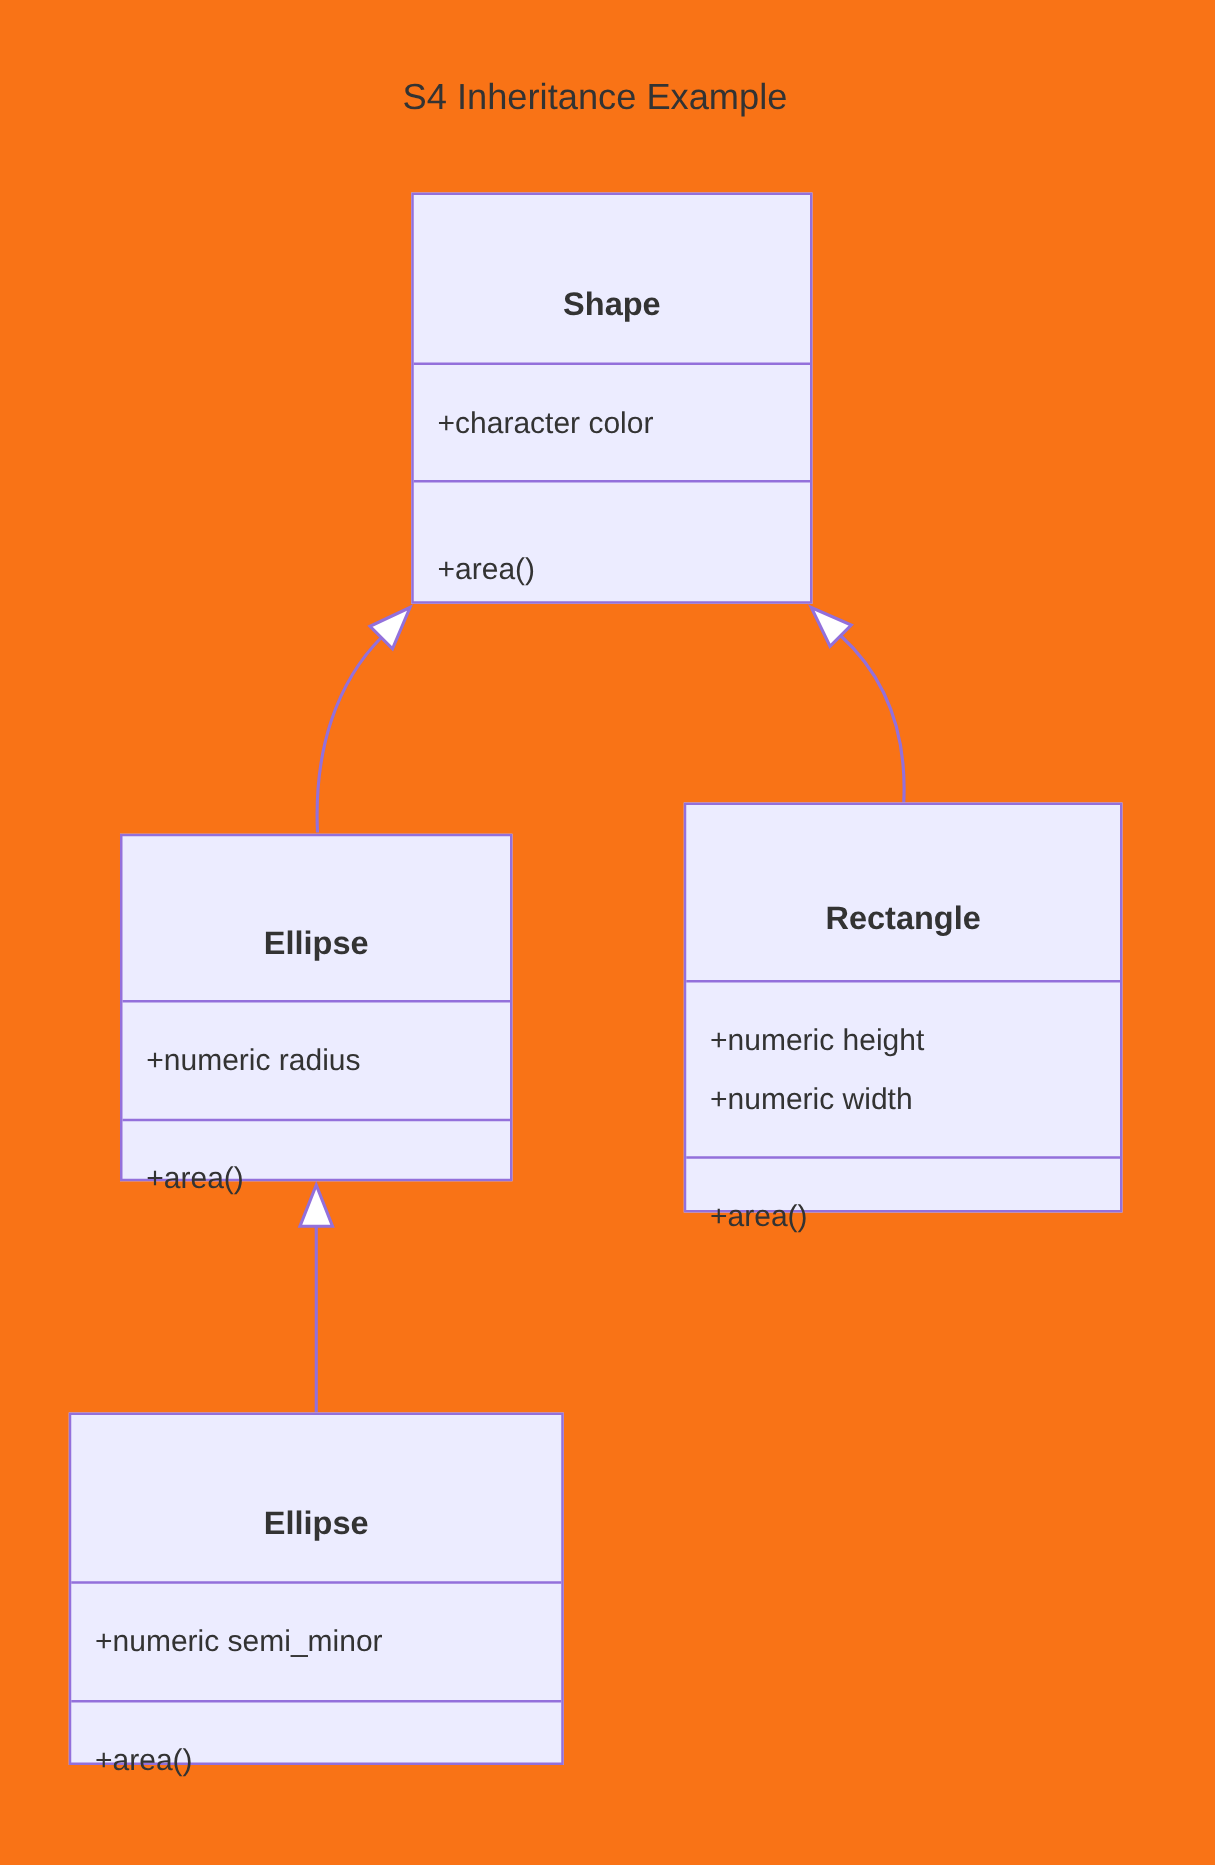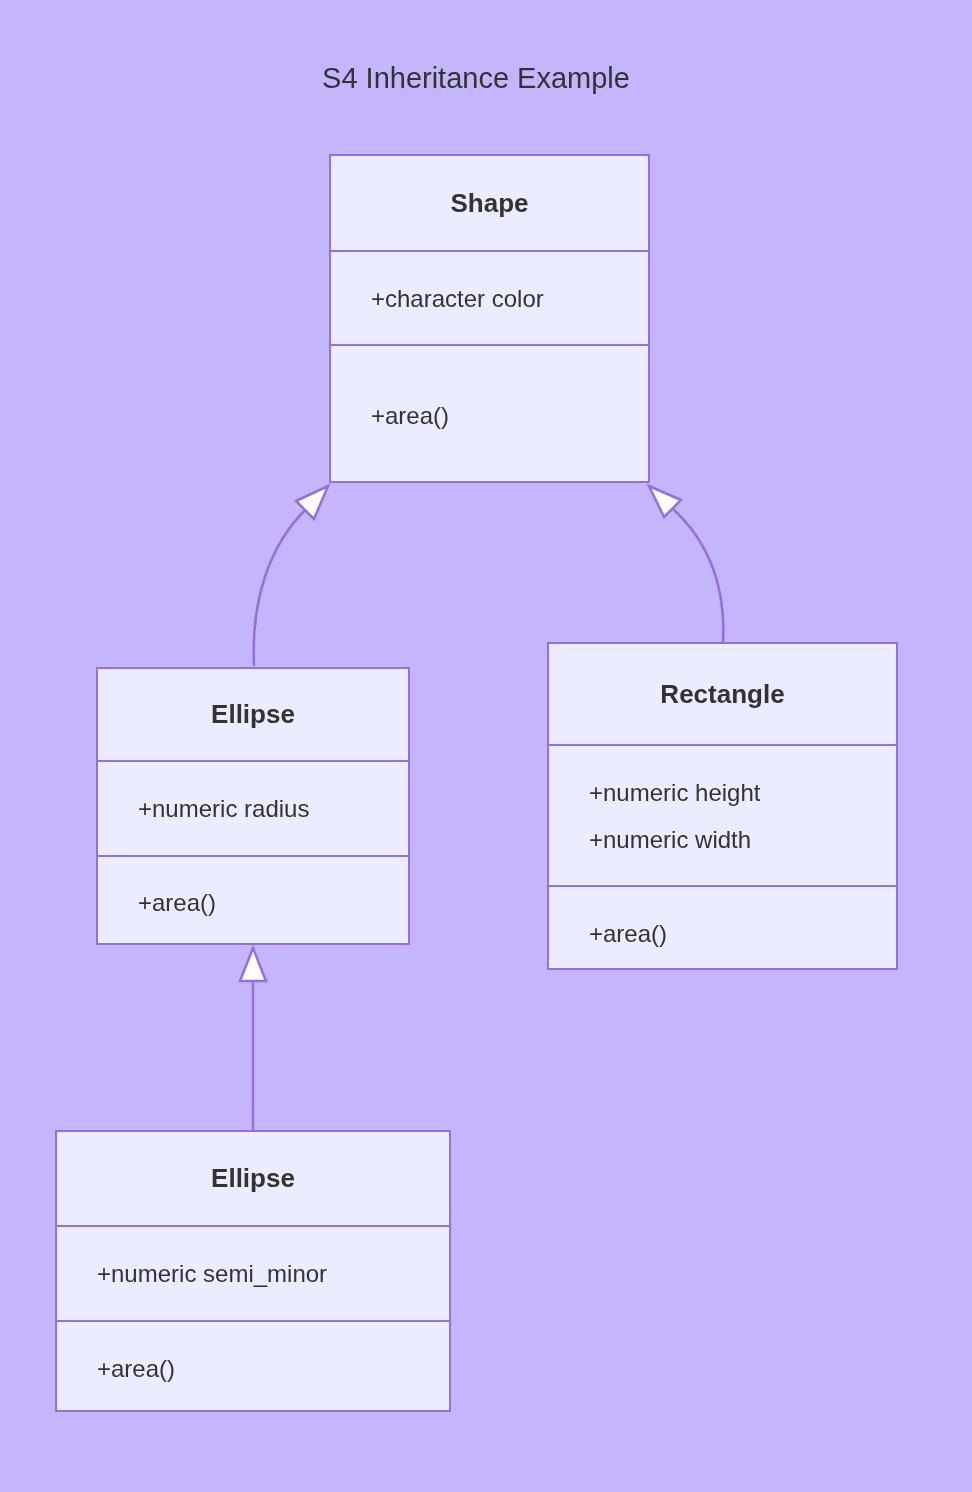--- a/index.html
+++ b/index.html
@@ -5,21 +5,21 @@
   html, body {
     margin: 0;
     padding: 0;
     background: #ffffff;
     font-family: "Liberation Sans", sans-serif;
   }
   .canvas {
     position: relative;
     width: 972px;
     height: 1492px;
-    background: #c4b5fd;
+    background: #f97316;
     overflow: hidden;
   }
   .diagram-title {
     position: absolute;
     left: 0;
     top: 60px;
     width: 952px;
     height: 36px;
     line-height: 36px;
     text-align: center;
@@ -40,28 +40,29 @@
     border: 2.5px solid #9370DB;
     color: #333333;
   }
   .class-title {
     box-sizing: border-box;
     display: flex;
     align-items: center;
     justify-content: center;
     font-weight: bold;
     font-size: 26px;
+    margin-top: 40px;
   }
   .class-section {
     box-sizing: border-box;
     border-top: 2px solid #9370DB;
     display: flex;
     flex-direction: column;
     justify-content: center;
-    padding-left: 40px;
+    padding-left: 19px;
   }
   .member {
     font-size: 24px;
     line-height: 47px;
     white-space: nowrap;
   }
 </style>
 </head>
 <body>
 

